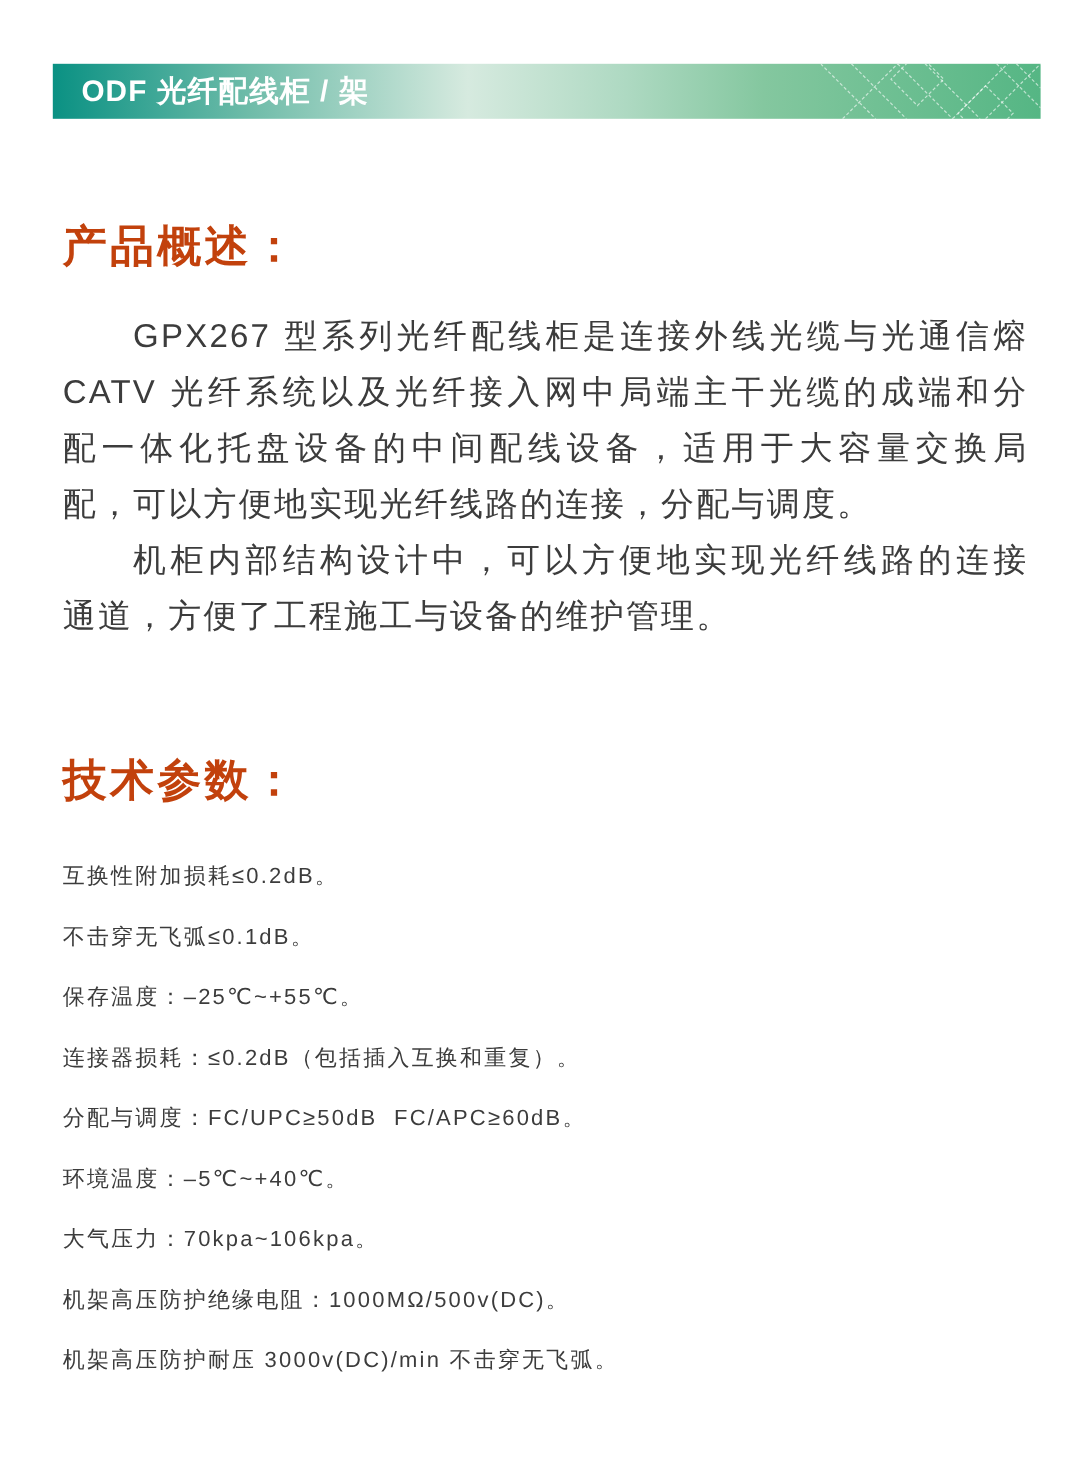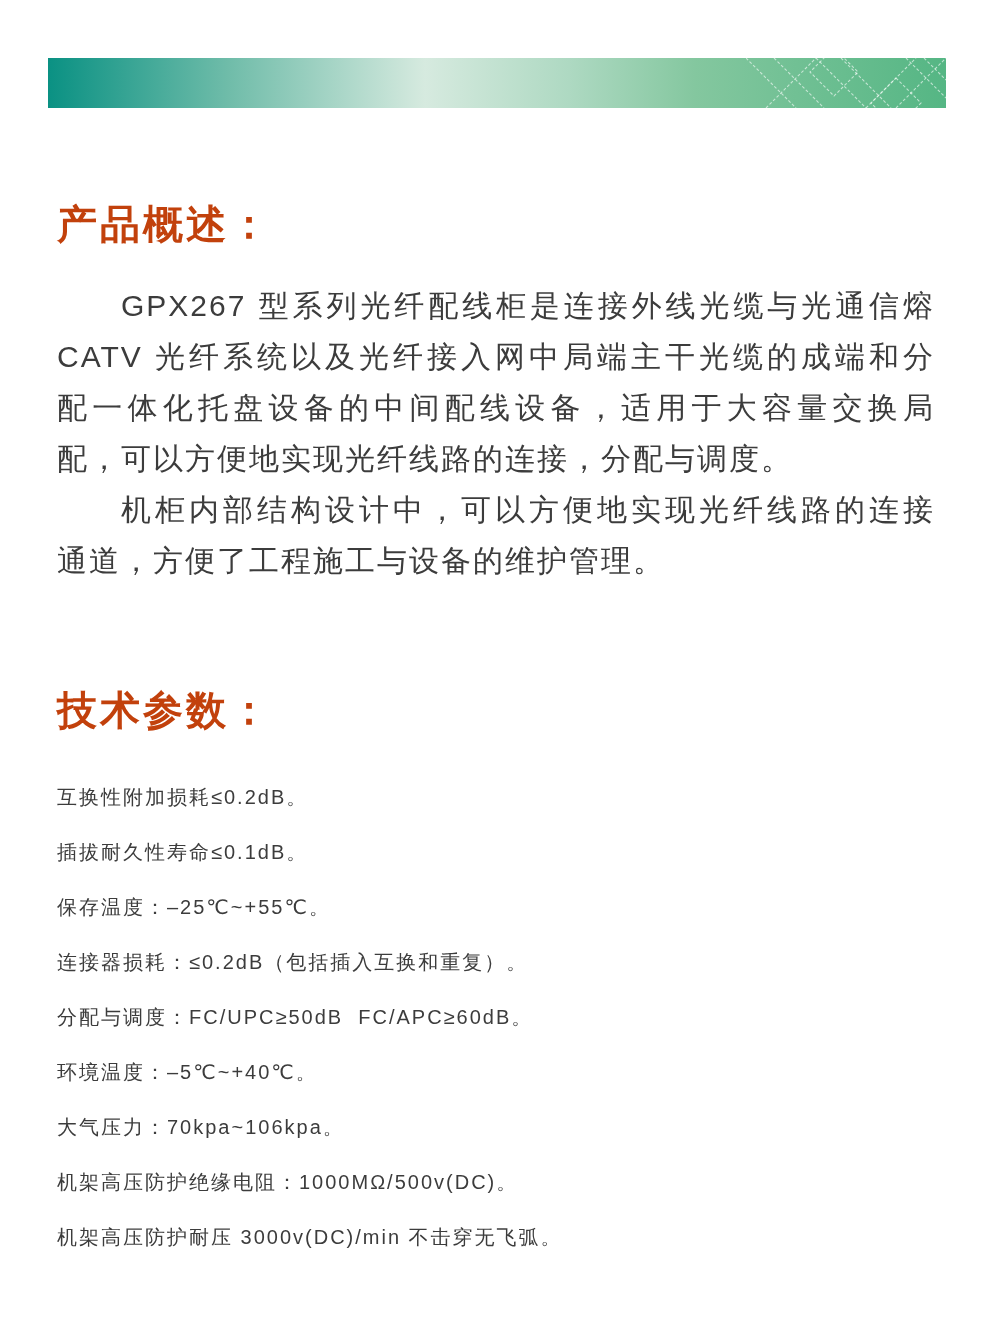--- a/index.html
+++ b/index.html
@@ -102,20 +102,21 @@
     height: 55px;
     white-space: pre-wrap;
   }
 </style>
 </head>
 <body>
 
 <div class="page">
 
   <header class="banner">
+    <span class="banner-title">ODF 光纤配线柜 / 架</span>
     <svg class="banner-pattern" viewBox="0 0 200 50" preserveAspectRatio="none" xmlns="http://www.w3.org/2000/svg">
       <g stroke="#ffffff" stroke-opacity="0.6" stroke-width="1.1" fill="none" stroke-dasharray="3 2">
         <line x1="0" y1="0" x2="50" y2="50"></line>
         <line x1="28" y1="0" x2="78" y2="50"></line>
         <line x1="20" y1="50" x2="70" y2="0"></line>
         <line x1="70" y1="0" x2="120" y2="50"></line>
         <line x1="120" y1="50" x2="170" y2="0"></line>
         <line x1="95" y1="0" x2="145" y2="50"></line>
         <polygon points="88,-10 112,14 88,38 64,14"></polygon>
         <polygon points="150,20 175,45 150,70 125,45"></polygon>
@@ -137,21 +138,21 @@
       <div class="para-line indent">机柜内部结构设计中，可以方便地实现光纤线路的连接</div>
       <div class="para-line last">通道，方便了工程施工与设备的维护管理。</div>
     </div>
   </section>
 
   <section>
     <h2 class="blue-heading" id="specs-heading">技术参数：</h2>
 
     <div class="specs-list">
       <div class="spec-line">互换性附加损耗≤0.2dB。</div>
-      <div class="spec-line">插拔耐久性寿命≤0.1dB。</div>
+      <div class="spec-line">不击穿无飞弧≤0.1dB。</div>
       <div class="spec-line">保存温度：–25℃~+55℃。</div>
       <div class="spec-line">连接器损耗：≤0.2dB（包括插入互换和重复）。</div>
       <div class="spec-line">分配与调度：FC/UPC≥50dB  FC/APC≥60dB。</div>
       <div class="spec-line">环境温度：–5℃~+40℃。</div>
       <div class="spec-line">大气压力：70kpa~106kpa。</div>
       <div class="spec-line">机架高压防护绝缘电阻：1000MΩ/500v(DC)。</div>
       <div class="spec-line">机架高压防护耐压 3000v(DC)/min 不击穿无飞弧。</div>
     </div>
   </section>
 

